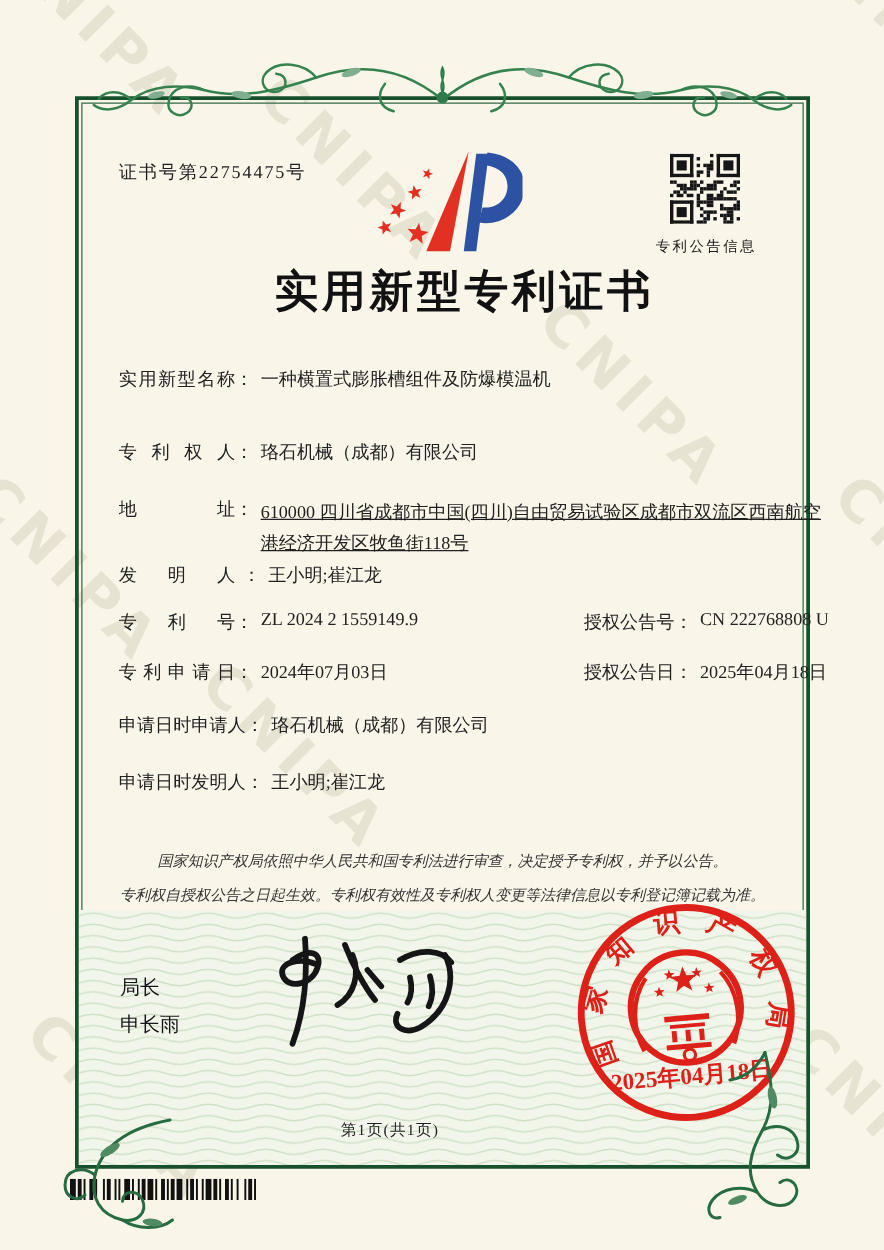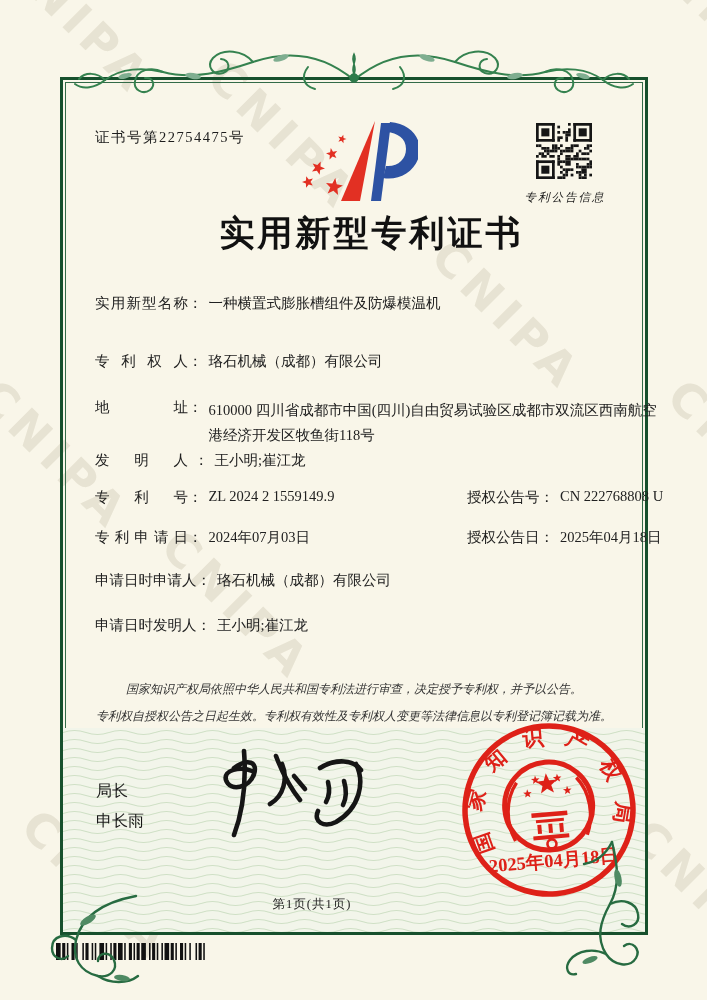--- a/index.html
+++ b/index.html
@@ -20,30 +20,30 @@
 
   .ornament-top{position:absolute;left:63px;top:40px;z-index:3;}
   .flourish{position:absolute;z-index:5;}
 
   .content{position:absolute;inset:0;z-index:4;}
 
   .cert-no{position:absolute;left:95px;top:128px;font-size:14.5px;letter-spacing:1.5px;color:#1d1d1d;}
   .logo{position:absolute;left:298px;top:110px;}
   .qr{position:absolute;left:536px;top:123px;}
   .qr-caption{position:absolute;left:505px;top:190px;width:120px;text-align:center;
-      font-size:11.5px;letter-spacing:2px;font-style:italic;color:#191919;}
+      font-size:11.5px;letter-spacing:2px;color:#191919;}
   .doc-title{position:absolute;left:18px;top:210px;width:707px;text-align:center;
       font-size:35px;font-weight:bold;letter-spacing:3px;color:#111;}
 
   .row{position:absolute;left:95px;font-size:14.5px;color:#212121;white-space:nowrap;}
   .flabel{display:inline-block;width:93px;text-align:justify;text-align-last:justify;vertical-align:top;}
   .flabel.wide{width:auto;text-align:right;text-align-last:auto;}
   .colon{display:inline-block;vertical-align:top;margin-right:6px;}
   .fvalue{display:inline-block;vertical-align:top;}
-  .fvalue.wrap{white-space:normal;width:452px;line-height:25px;}
+  .fvalue.wrap{white-space:normal;width:452px;line-height:25px;text-decoration:underline;}
   .col2{position:absolute;left:372px;top:0;text-align:center;}
 
   .statement{position:absolute;left:73px;top:676px;width:562px;text-align:center;
       font-size:12px;font-style:italic;color:#333;line-height:27px;z-index:4;}
 
   .waves{position:absolute;left:63px;top:728px;z-index:3;}
 
   .signoff{position:absolute;left:96px;top:776px;z-index:6;
       font-family:"Liberation Sans","DejaVu Sans",sans-serif;font-size:16px;color:#161616;line-height:30px;}
   .signature{position:absolute;left:196px;top:738px;z-index:6;}

